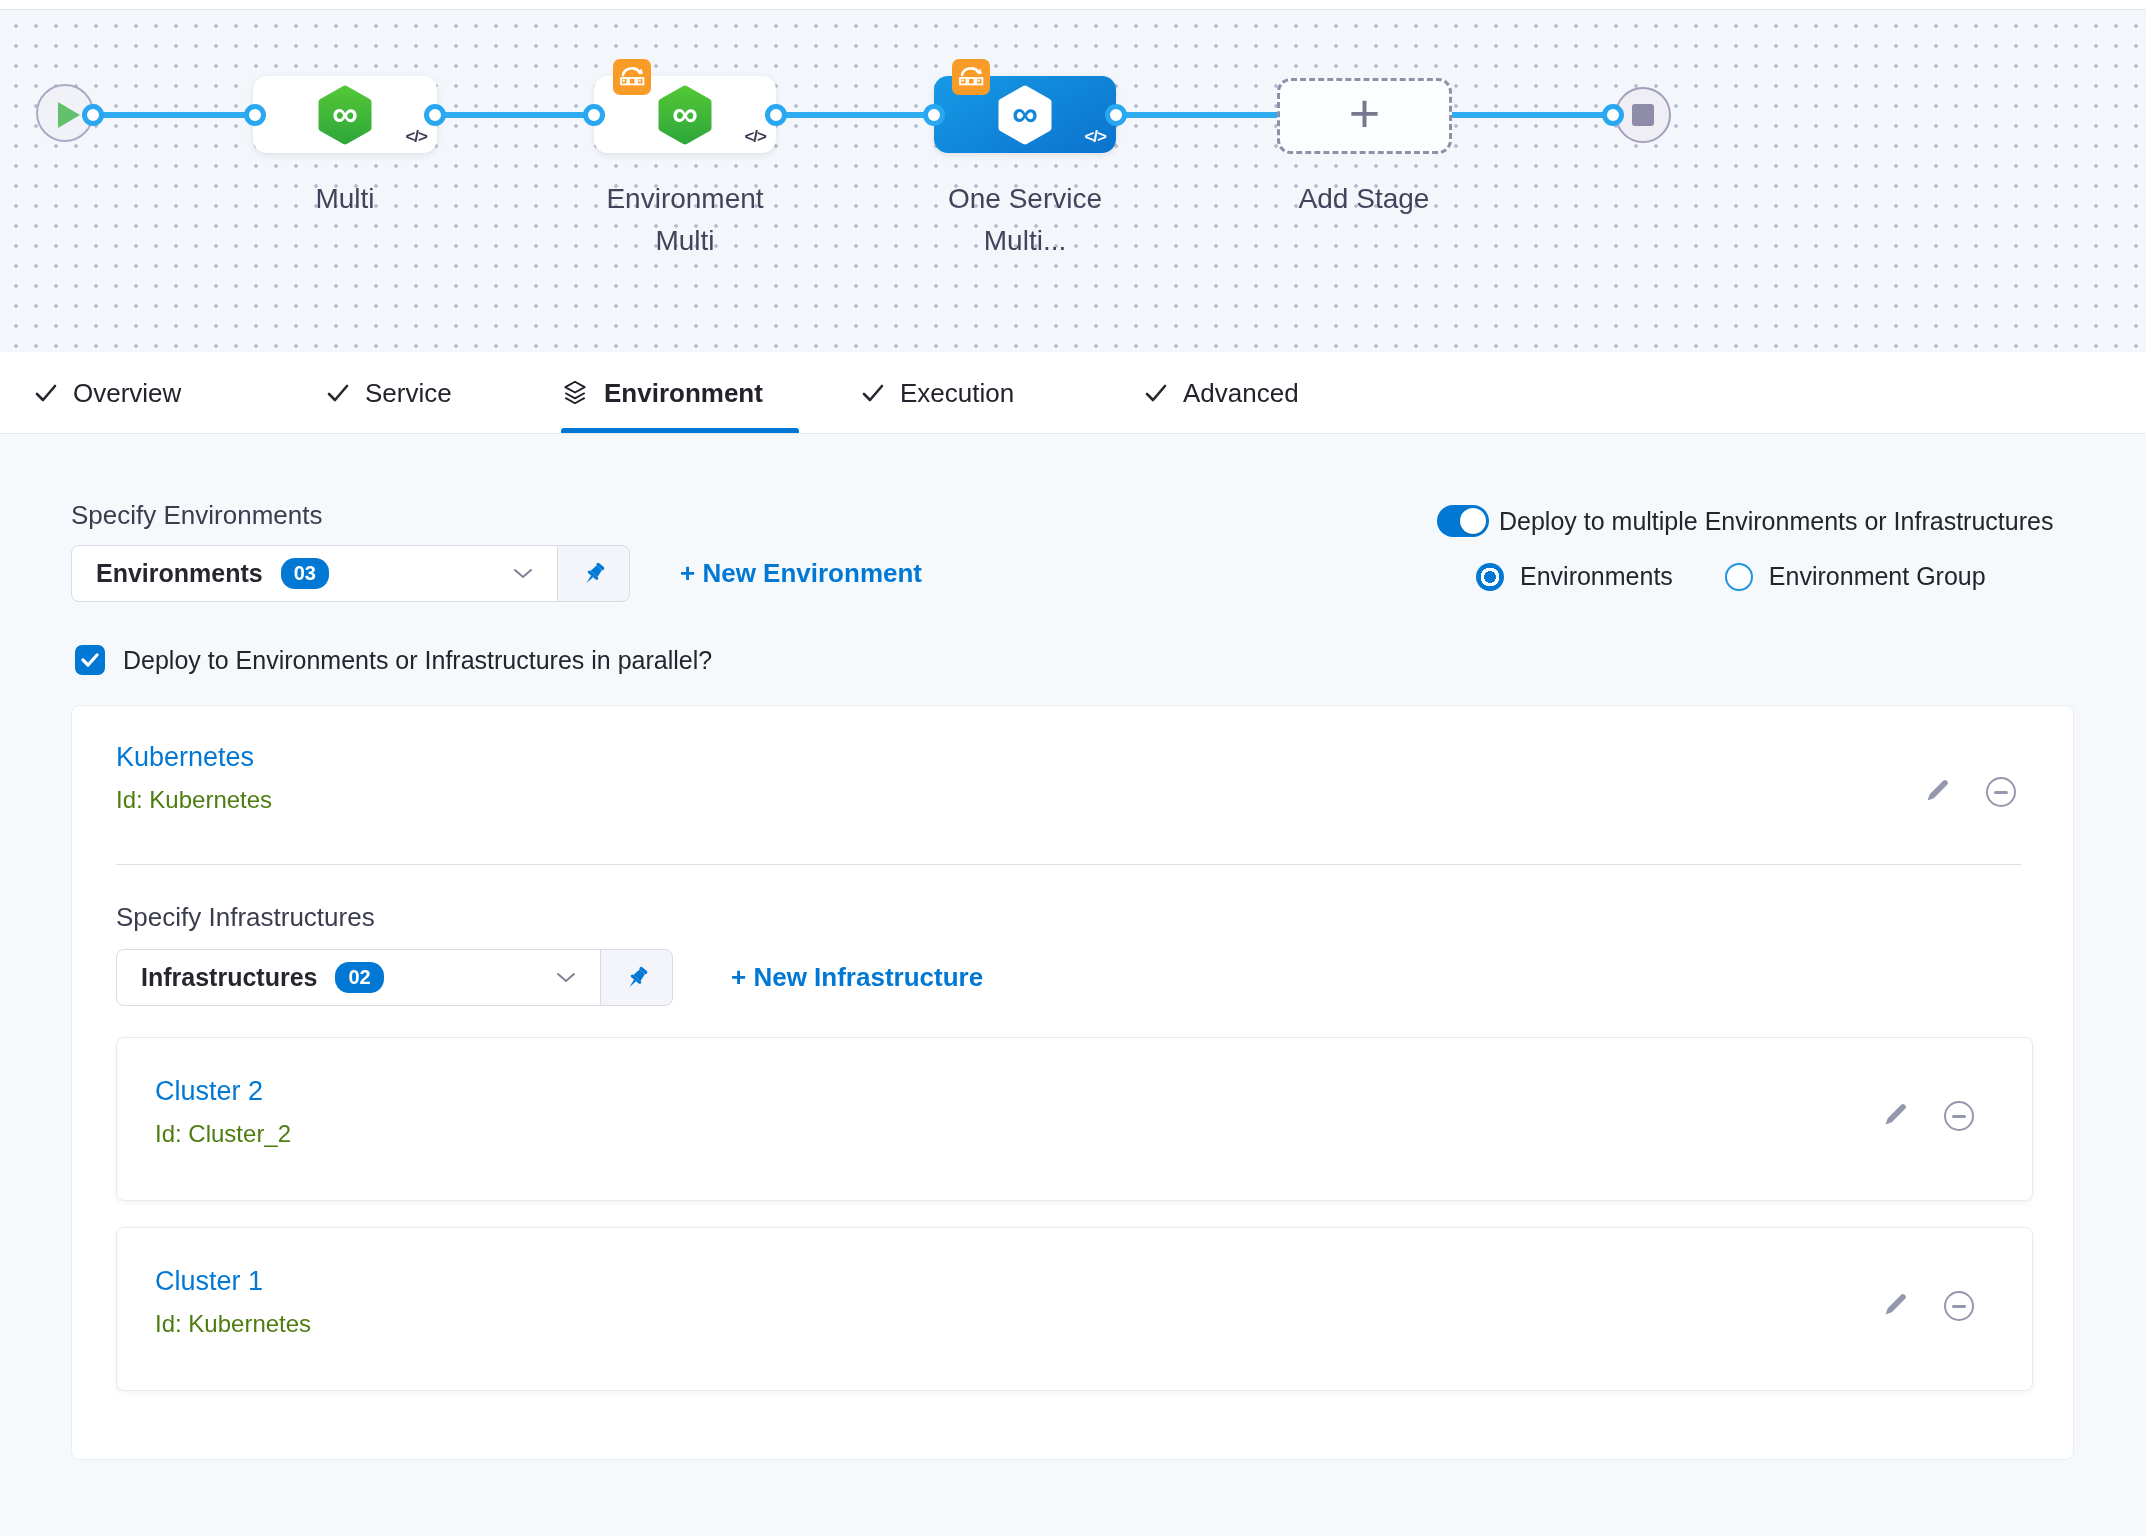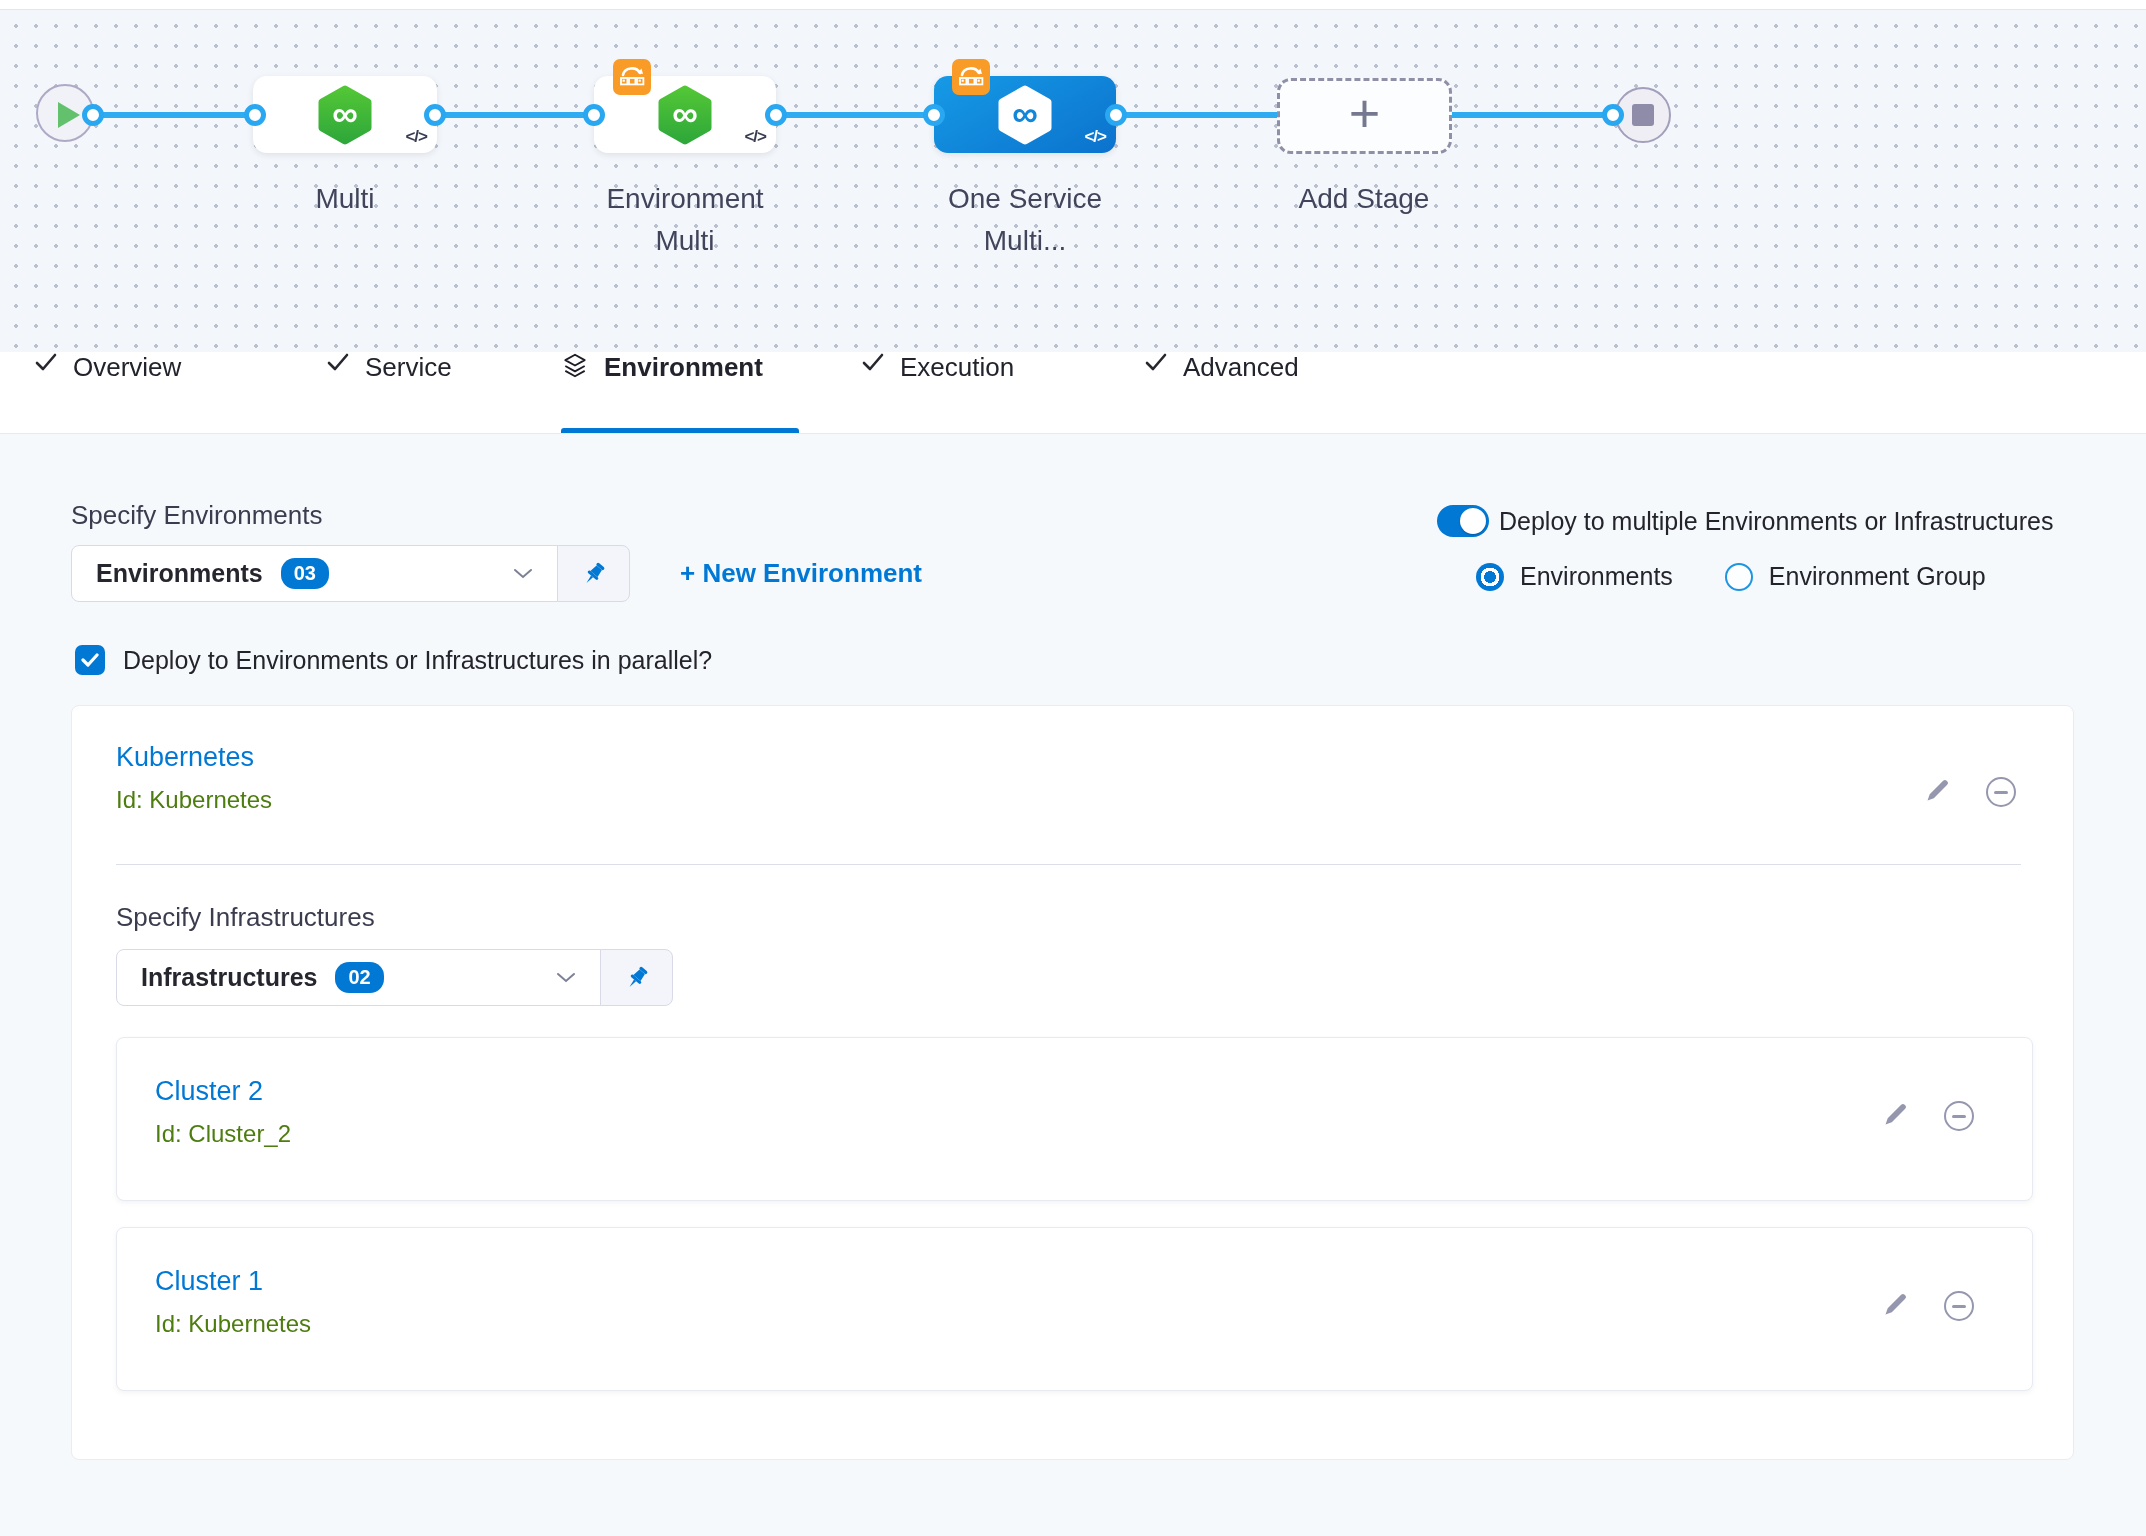--- a/index.html
+++ b/index.html
@@ -37,21 +37,21 @@
     background:#eeeef4; border:2px solid #a29fbc; z-index:3;
     display:flex; align-items:center; justify-content:center; }
   .stop-sq { width:22px; height:22px; background:#8e8ca8; border-radius:3px; }
   .add-stage { position:absolute; left:1277px; top:68px; width:175px; height:76px;
     background:#fcfdfe; border:3px dashed #8f90a8; border-radius:14px; z-index:2;
     display:flex; align-items:center; justify-content:center; }
   .add-plus { font-size:54px; font-weight:300; color:#75788f; line-height:1; margin-top:-6px; }
 
   
   .tabbar { position:relative; height:82px; background:#ffffff; border-bottom:1px solid #e8eaf0; }
-  .tab { position:absolute; top:0; height:82px; display:flex; gap:15px;
+  .tab { position:absolute; top:0; height:82px; display:flex; align-items:center; gap:15px;
     font-size:26px; color:#22232c; cursor:default; }
   .tab.active { font-weight:700; }
   .tab-underline { position:absolute; left:561px; bottom:0; width:238px; height:5px;
     background:#0278d5; border-radius:3px 3px 0 0; }
 
   
   .content { position:relative; height:1101px; background:#f6f9fc; }
   .h-label { position:absolute; font-size:26px; font-weight:400; color:#3b3d4e; }
 
   .dropdown { position:absolute; height:57px; display:flex; }
@@ -308,20 +308,21 @@
           <svg width="28" height="28" viewBox="0 0 24 24">
             <g fill="#0278d5" transform="rotate(40 12 12)">
               <rect x="8" y="2" width="8" height="3" rx="1.5"></rect>
               <path d="M9 5h6l1 7H8z"></path>
               <rect x="6.5" y="12" width="11" height="2.6" rx="1.3"></rect>
               <path d="M10.9 14.6h2.2L12 22z"></path>
             </g>
             </svg>
         </div>
       </div>
+      <div class="link" style="left:659px;top:243px">+ New Infrastructure</div>
 
       <div class="infra-card" style="top:331px">
         <div class="env-title" style="left:38px;top:38px">Cluster 2</div>
         <div class="env-id" style="left:38px;top:82px">Id: Cluster_2</div>
         <svg class="icon-pencil" style="left:1765px;top:62px" viewBox="0 0 24 24">
           <path d="M3 21l1.9-5.4L16.4 4.1a2.1 2.1 0 013 0l.5.5a2.1 2.1 0 010 3L8.4 19.1 3 21z" fill="#9597af"></path>
           </svg>
         <div class="icon-minus" style="left:1827px;top:63px">
             <i></i>
           </div>

